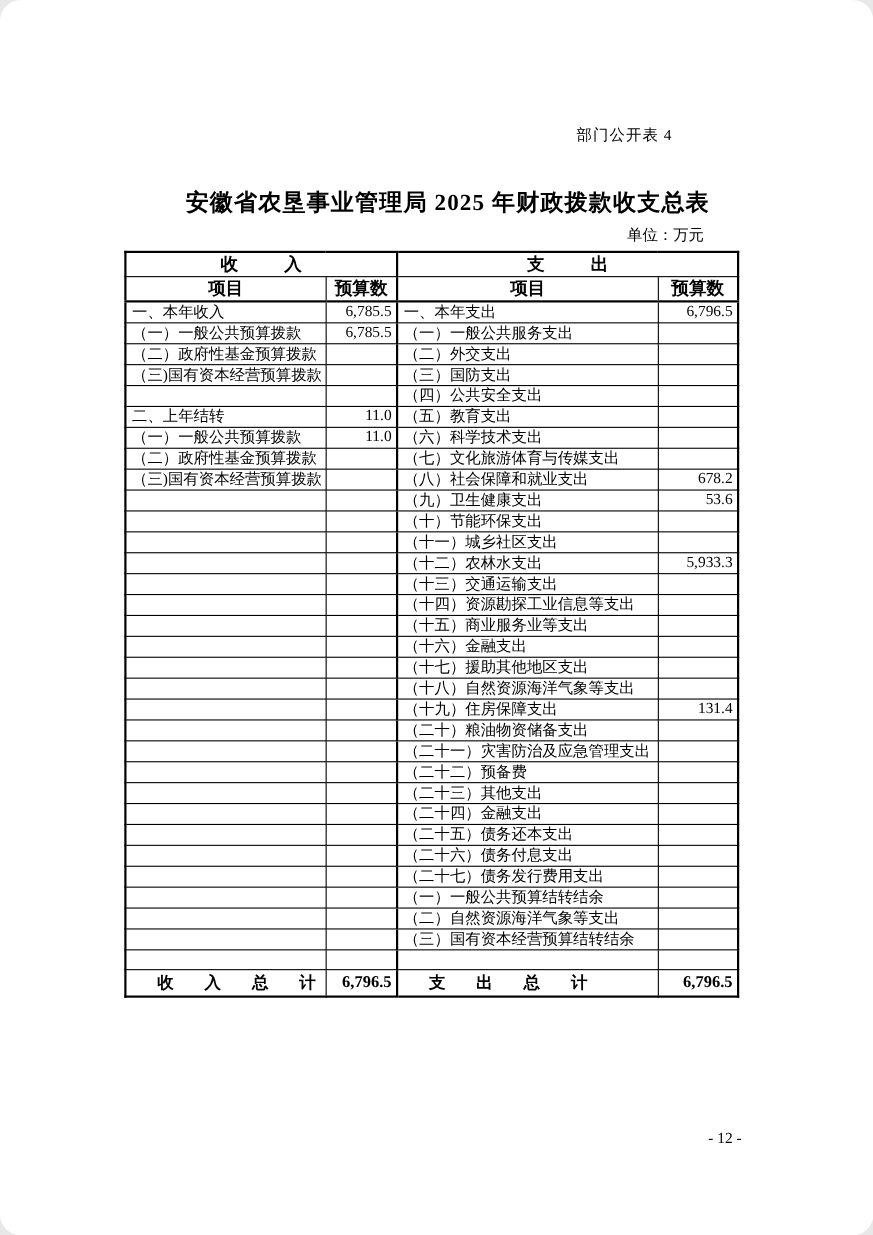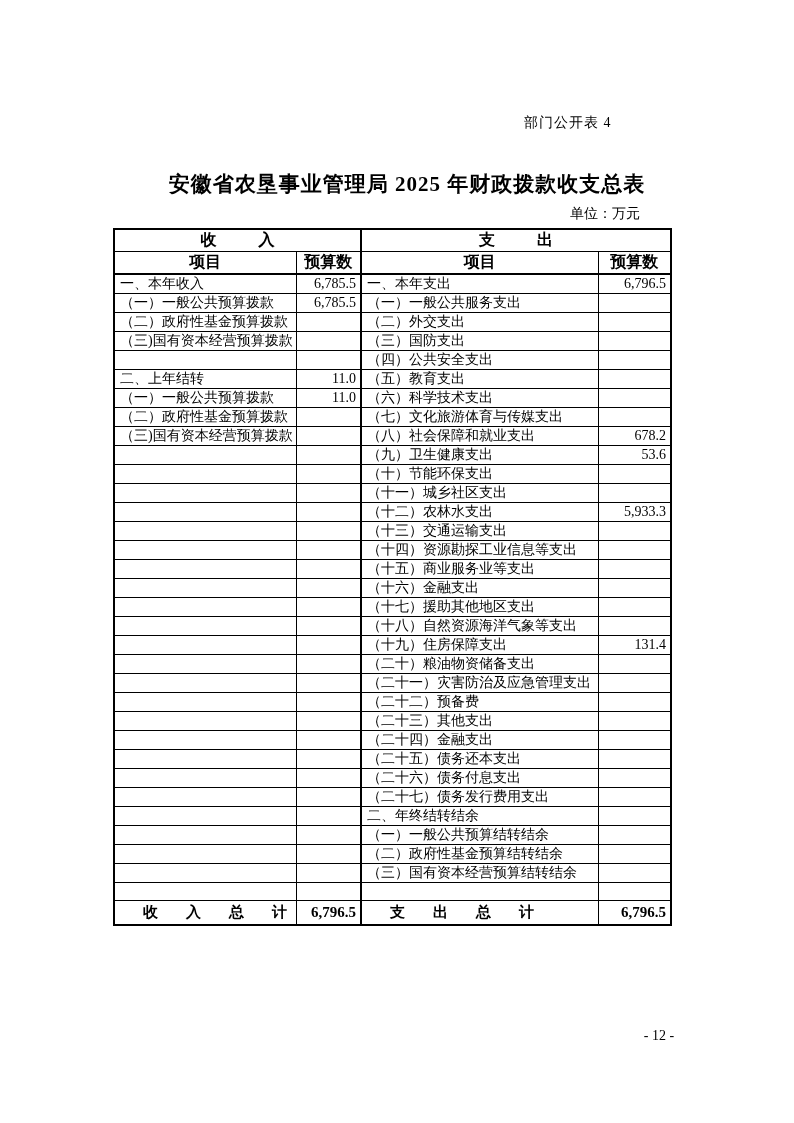--- a/index.html
+++ b/index.html
@@ -9,20 +9,21 @@
     font-family: "Liberation Serif", "DejaVu Serif", serif;
   }
   .page {
     position: relative;
     width: 794px;
     height: 1123px;
     margin: 0 auto;
     background: #ffffff;
     color: #000000;
     overflow: hidden;
+    border-radius: 19px;
   }
   .form-label {
     position: absolute;
     left: 524px;
     top: 114px;
     font-size: 14px;
     white-space: nowrap;
     letter-spacing: 1px;
   }
   .doc-title {
@@ -277,33 +278,27 @@
         </tr>
         <tr>
           <td class="item"></td>
           <td class="num"></td>
           <td class="item div-l">（二十七）债务发行费用支出</td>
           <td class="num"></td>
         </tr>
         <tr>
           <td class="item"></td>
           <td class="num"></td>
-          <td class="item div-l">二、年终结转结余</td>
-          <td class="num"></td>
-        </tr>
-        <tr>
-          <td class="item"></td>
-          <td class="num"></td>
           <td class="item div-l">（一）一般公共预算结转结余</td>
           <td class="num"></td>
         </tr>
         <tr>
           <td class="item"></td>
           <td class="num"></td>
-          <td class="item div-l">（二）政府性基金预算结转结余</td>
+          <td class="item div-l">（二）自然资源海洋气象等支出</td>
           <td class="num"></td>
         </tr>
         <tr>
           <td class="item"></td>
           <td class="num"></td>
           <td class="item div-l">（三）国有资本经营预算结转结余</td>
           <td class="num"></td>
         </tr>
         <tr>
           <td class="item"></td>

